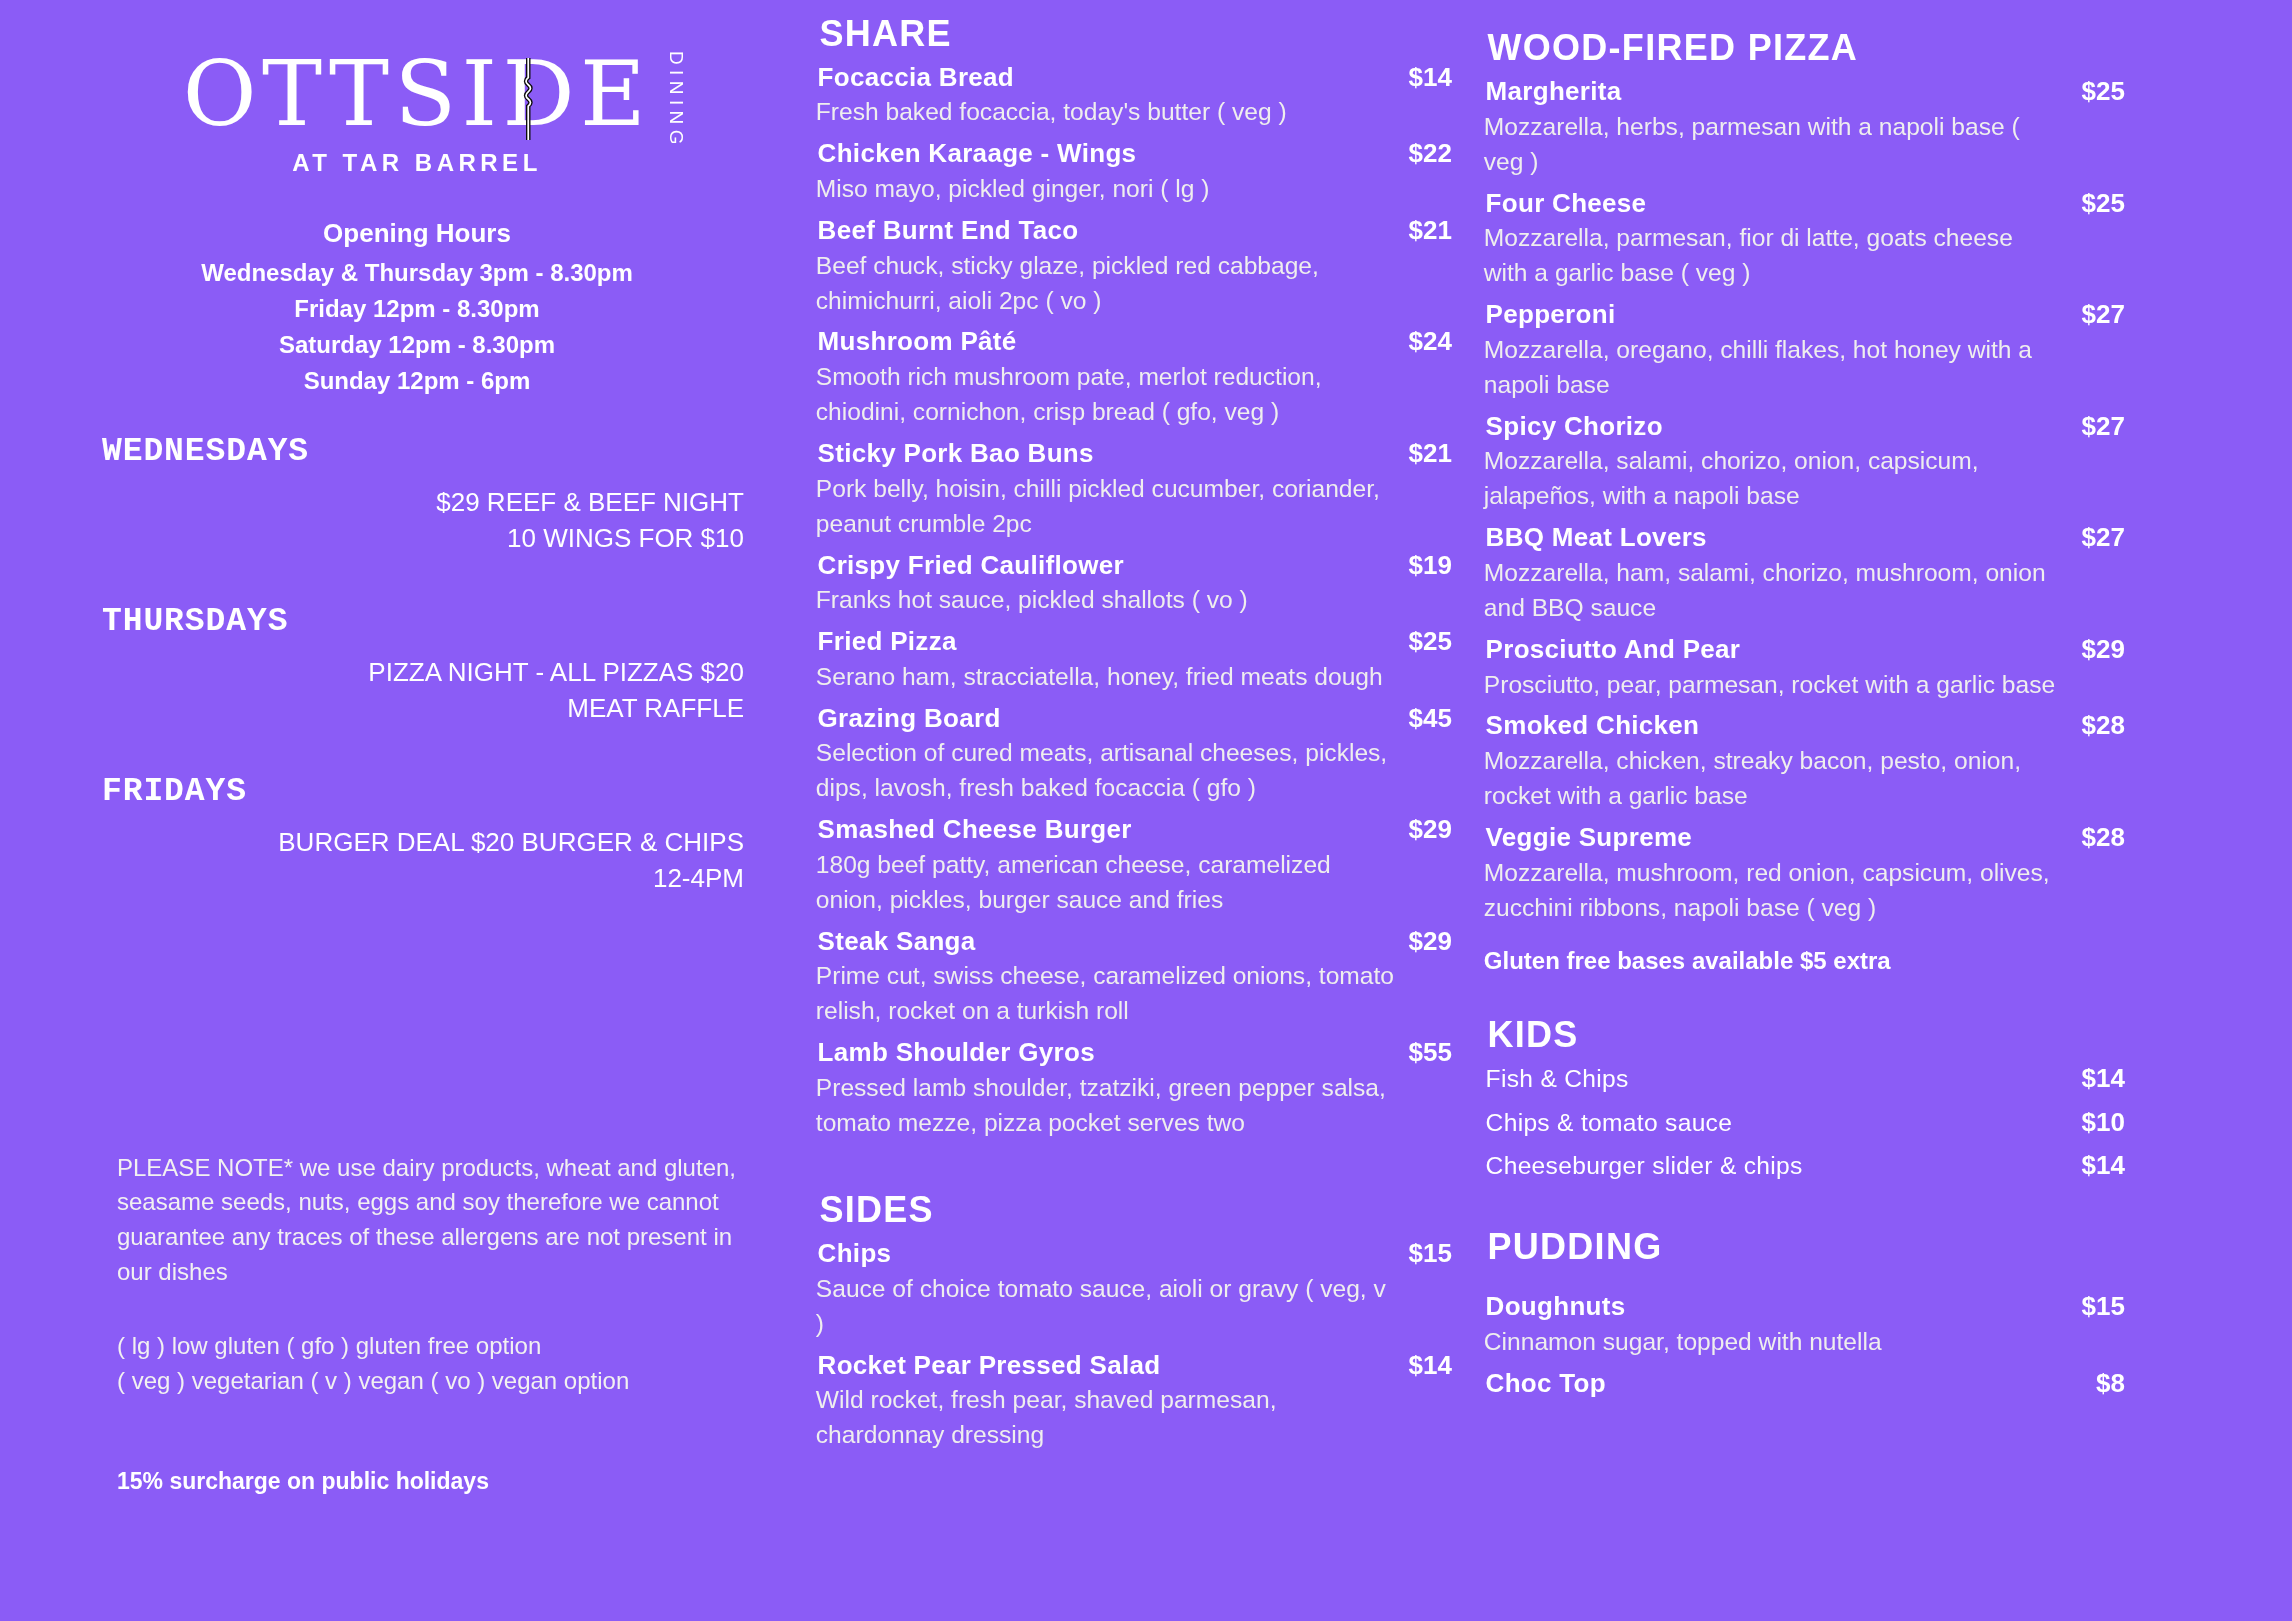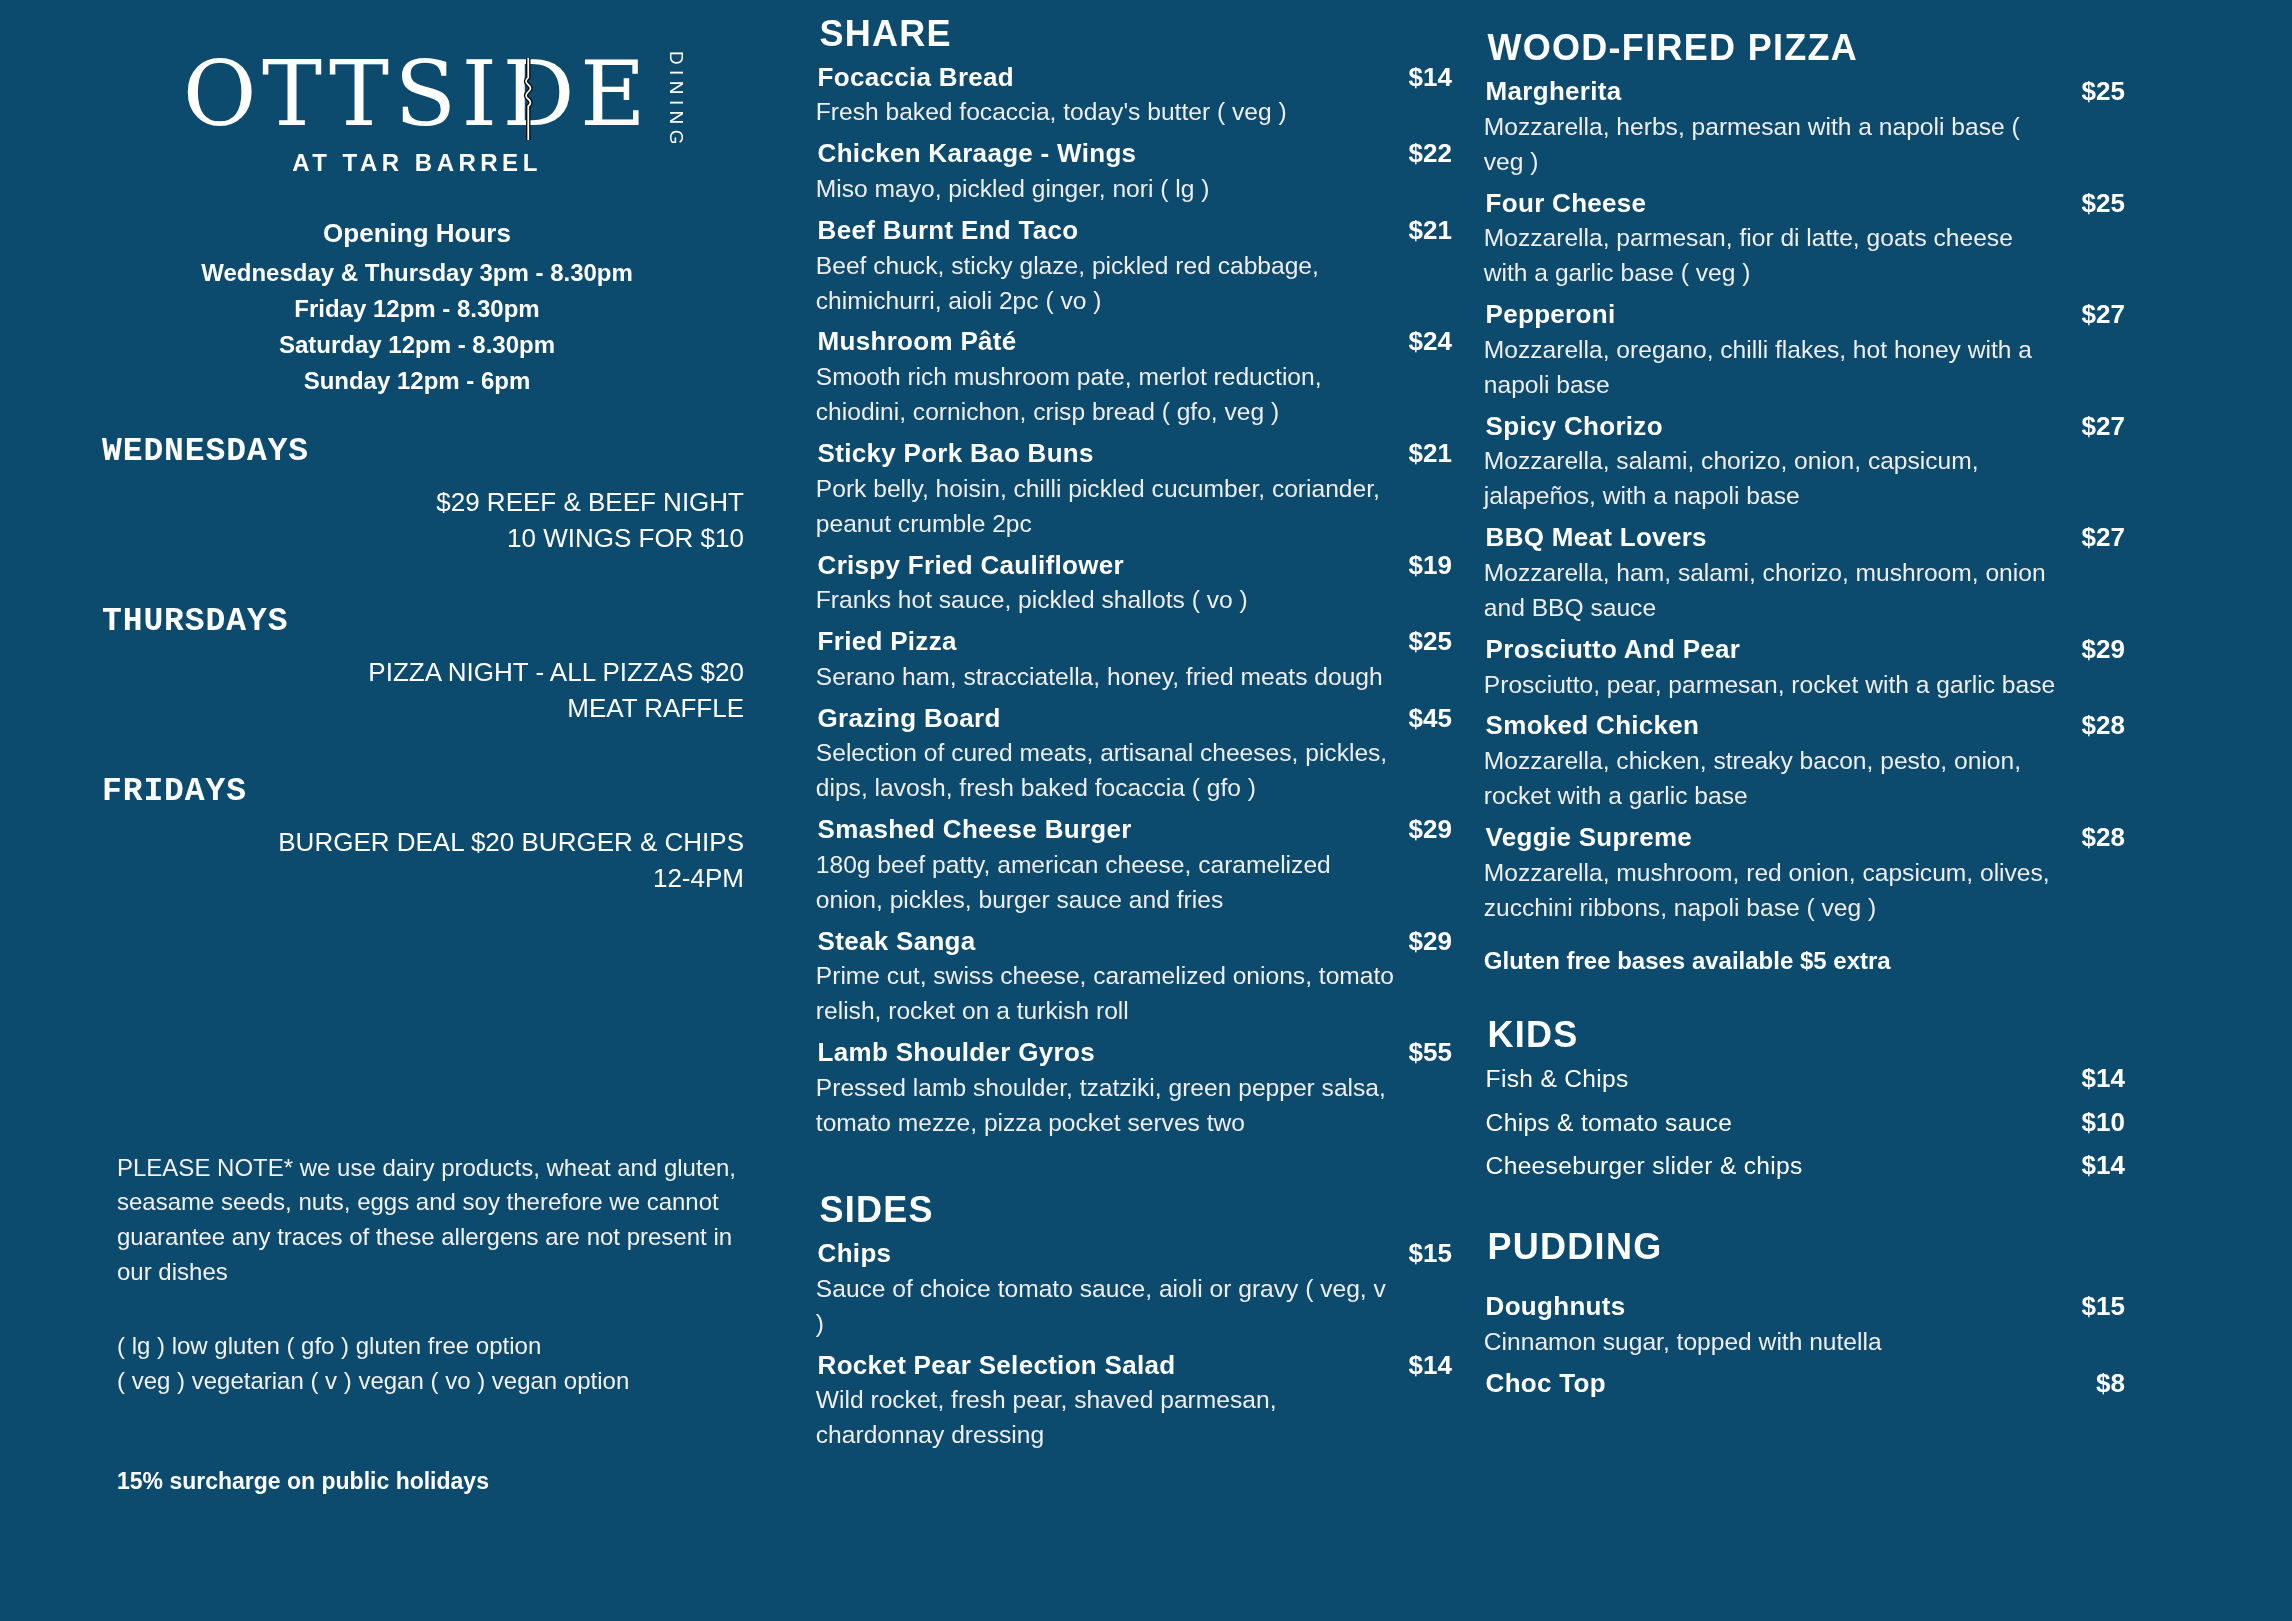--- a/index.html
+++ b/index.html
@@ -2,21 +2,21 @@
 <html style="font-size:14.3px"><head>
 <meta charset="utf-8">
 <style>
   * { margin:0; padding:0; box-sizing:border-box; }
   html,body { background:#000; }
   body { font-family:"Liberation Sans", sans-serif; color:#ffffff; }
 
   .menu {
     position:relative;
     width:2293px; height:1621px;
-    background:#0c4a6e;
+    background:#8b5cf6;
     overflow:hidden;
   }
 
   .col { position:absolute; top:0; }
   .col-left  { left:72px;  width:690px; }
   .col-mid   { left:814px; width:638px; }
   .col-right { left:1482px; width:643px; }
 
   
   .brand { margin-top:47px; text-align:center; }
@@ -232,21 +232,21 @@
           <div class="item">
             <div class="row">
               <span class="iname">Chips</span>
               <span class="iprice">$15</span>
             </div>
             <div class="idesc">Sauce of choice tomato sauce, aioli or gravy ( veg, v )</div>
           </div>
 
           <div class="item">
             <div class="row">
-              <span class="iname">Rocket Pear Selection Salad</span>
+              <span class="iname">Rocket Pear Pressed Salad</span>
               <span class="iprice">$14</span>
             </div>
             <div class="idesc">Wild rocket, fresh pear, shaved parmesan, chardonnay dressing</div>
           </div>
         </div>
     </section>
 
   </div>
 
   <div class="col col-right">

